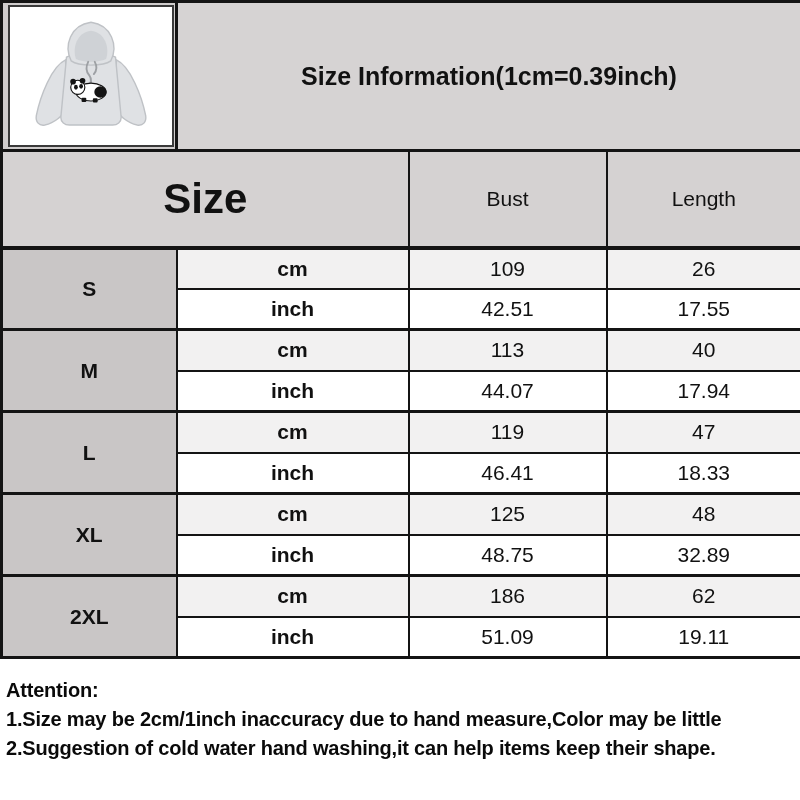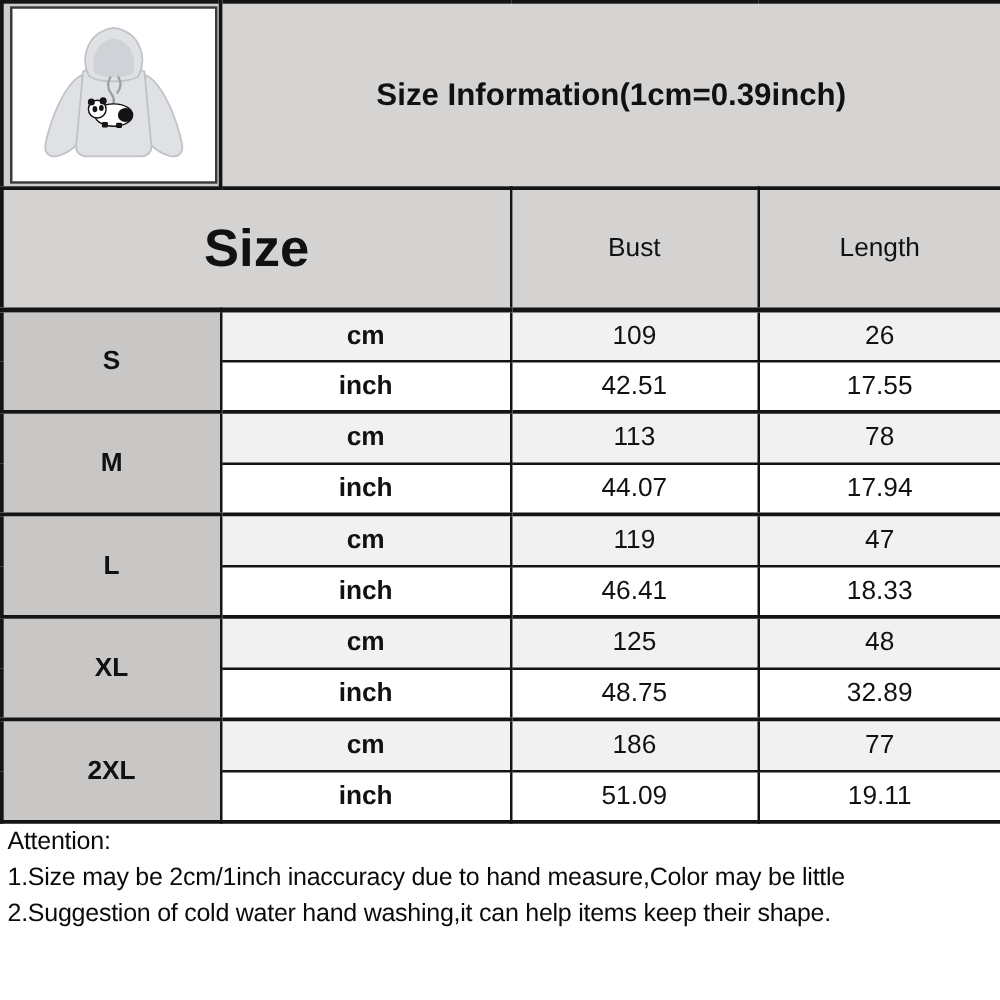--- a/index.html
+++ b/index.html
@@ -52,26 +52,27 @@
   tr.inch-row td { background:#ffffff; }
   tr.group-start td { border-top:3px solid #141414; }
   td.size-cell {
     background:#c9c6c6 !important;
     font-weight:bold; font-size:21px;
   }
   td.unit-cell { font-weight:bold; font-size:21px; }
   td.val-cell  { font-size:21px; font-weight:normal; }
   
   .attention {
-    padding:0 6px 0 6px;
+    padding:17px 6px 0 6px;
     font-size:20px;
     line-height:29px;
     white-space:nowrap;
     letter-spacing:-0.2px;
     color:#0a0a0a;
+    font-weight:bold;
   }
 </style>
 </head>
 <body>
 
 <div class="canvas">
 
   <table class="size-table">
     <colgroup>
       <col class="c-size">
@@ -128,21 +129,21 @@
     <tr class="data-row inch-row">
       <td class="unit-cell">inch</td>
       <td class="val-cell">42.51</td>
       <td class="val-cell">17.55</td>
     </tr>
 
     <tr class="data-row cm-row group-start">
       <td class="size-cell" rowspan="2">M</td>
       <td class="unit-cell">cm</td>
       <td class="val-cell">113</td>
-      <td class="val-cell">78</td>
+      <td class="val-cell">40</td>
     </tr>
     <tr class="data-row inch-row">
       <td class="unit-cell">inch</td>
       <td class="val-cell">44.07</td>
       <td class="val-cell">17.94</td>
     </tr>
 
     <tr class="data-row cm-row group-start">
       <td class="size-cell" rowspan="2">L</td>
       <td class="unit-cell">cm</td>
@@ -164,21 +165,21 @@
     <tr class="data-row inch-row">
       <td class="unit-cell">inch</td>
       <td class="val-cell">48.75</td>
       <td class="val-cell">32.89</td>
     </tr>
 
     <tr class="data-row cm-row group-start">
       <td class="size-cell" rowspan="2">2XL</td>
       <td class="unit-cell">cm</td>
       <td class="val-cell">186</td>
-      <td class="val-cell">77</td>
+      <td class="val-cell">62</td>
     </tr>
     <tr class="data-row inch-row">
       <td class="unit-cell">inch</td>
       <td class="val-cell">51.09</td>
       <td class="val-cell">19.11</td>
     </tr>
   </tbody>
     </table>
 
   <div class="attention">

